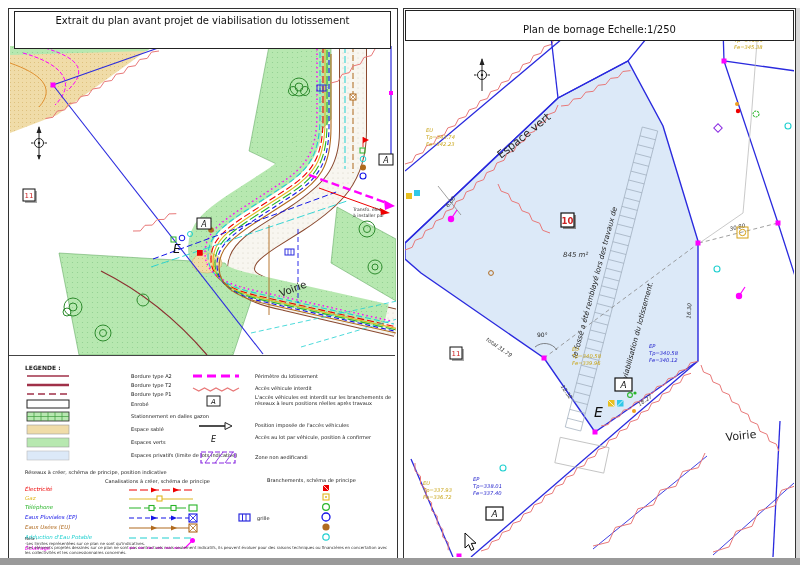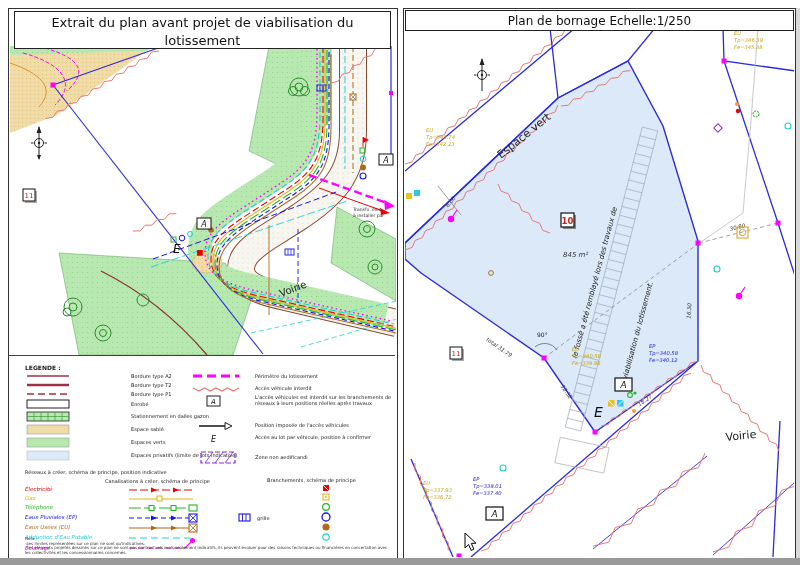--- a/index.html
+++ b/index.html
@@ -2,23 +2,23 @@
 <html><head>
 <meta charset="utf-8">
 <style>
   html,body{margin:0;padding:0;background:#fff;}
   #stage{position:relative;width:800px;height:565px;background:#fff;overflow:hidden;
          font-family:"DejaVu Sans",sans-serif;color:#111;}
   .panel{position:absolute;top:8px;height:549px;border:1px solid #333;background:#fff;}
   #lp{left:8px;width:388px;}
   #rp{left:403px;width:391px;}
   .title-box{position:absolute;border:1px solid #222;background:#fff;text-align:center;
-             font-size:13px;line-height:1.35;z-index:5;}
+             font-size:10px;line-height:1.35;z-index:5;}
   #lt{left:5px;top:2px;width:375px;height:34px;padding-top:2px;}
-  #rt{left:1px;top:1px;width:387px;height:17px;font-size:12px;padding-top:2px;}
+  #rt{left:1px;top:1px;width:387px;height:17px;font-size:10px;padding-top:12px;}
   svg.map{position:absolute;overflow:hidden;}
   .legend{position:absolute;left:0;top:346px;width:386px;height:202px;background:#fff;z-index:4;}
   .lg{position:absolute;font-size:5px;white-space:nowrap;color:#1a1a1a;}
   .lg.h{font-weight:bold;font-size:6px;}
   .lg.wrap{white-space:normal;line-height:1.15;}
   .sw{position:absolute;}
   .netlbl{position:absolute;font-size:5.5px;white-space:nowrap;font-style:italic;}
   .nota{position:absolute;font-size:4px;color:#333;white-space:nowrap;}
   .nota.wrap{white-space:normal;width:364px;line-height:1.2;}
   .bar-bottom{position:absolute;left:0;top:558px;width:800px;height:7px;background:#9a9a9a;}

